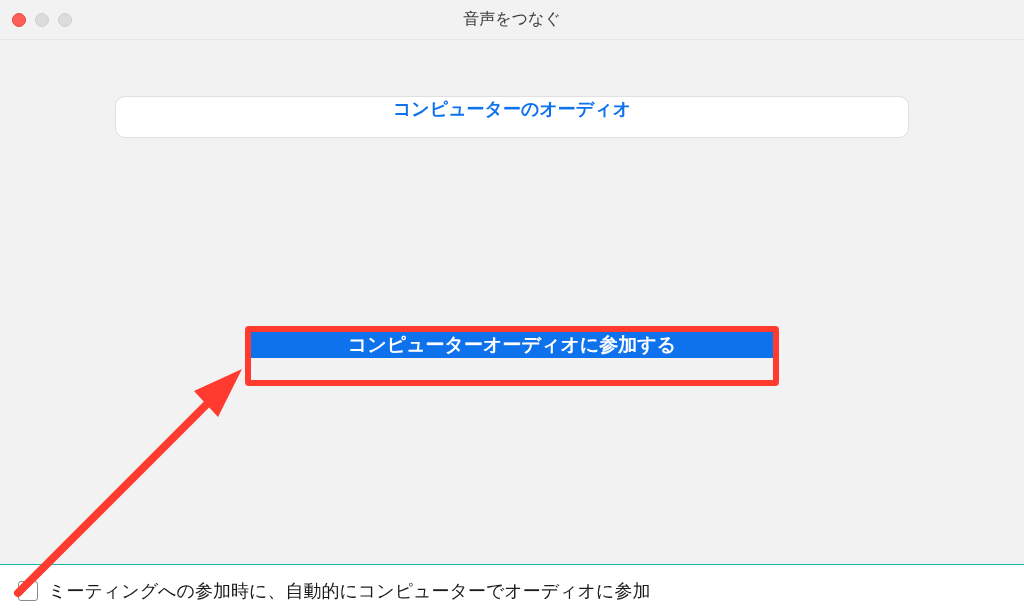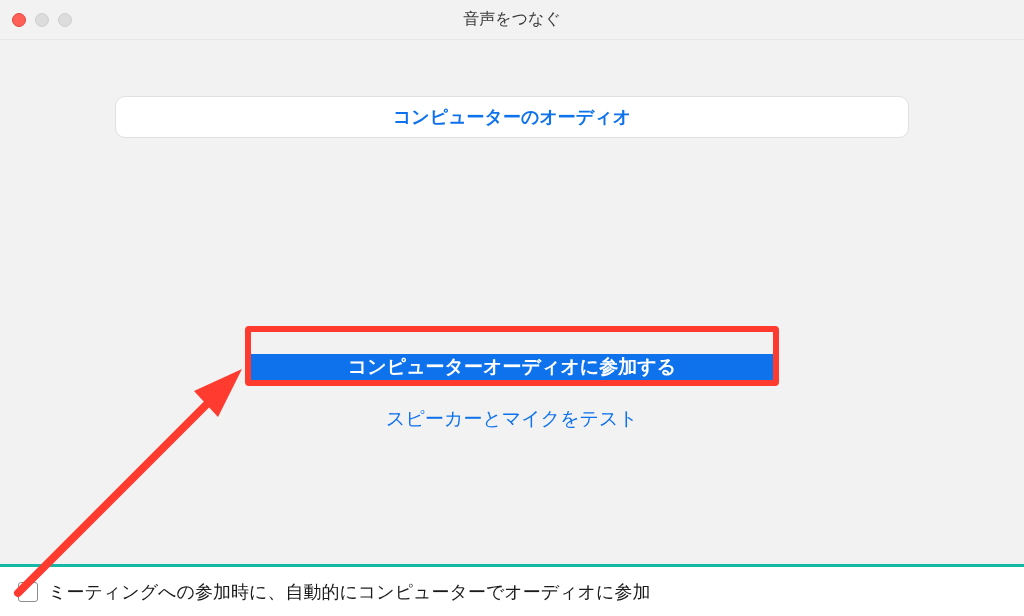--- a/index.html
+++ b/index.html
@@ -20,49 +20,49 @@
     .tl.grey1 { background: #dcdcdc; border: 1px solid #cfcfcf; }
     .tl.grey2 { background: #dcdcdc; border: 1px solid #cfcfcf; }
     .titlebar .title { font-size: 16px; color: #3d3d3d; font-weight: 500; }
 
     .content { position: relative; flex: 1; }
 
     .tab-btn {
       position: absolute; left: 115px; right: 115px; top: 20px;
       height: 42px; background: #ffffff;
       border: 1px solid #e0e0e0; border-radius: 10px;
-      display: flex; align-items: center; justify-content: center;
+      display: flex; align-items: flex-start; justify-content: center;
       font-size: 18px; font-weight: 700; color: #0e72ed;
     }
 
     .join-wrap {
       position: absolute; left: 50%; top: 250px; transform: translateX(-50%);
       width: 534px; height: 60px;
       border: 6px solid #ff3b30; border-radius: 4px;
-      display: flex; align-items: flex-end; justify-content: stretch;
+      display: flex; align-items: flex-start; justify-content: stretch;
     }
     .join-btn {
       flex: 1; background: #0e72ed; color: #ffffff;
       display: flex; align-items: center; justify-content: center;
       font-size: 19px; font-weight: 600;
       border: none;
     }
 
     .test-link {
       position: absolute; left: 50%; top: 330px; transform: translateX(-50%);
       color: #0e72ed; font-size: 19px; font-weight: 500;
     }
 
     .arrow {
       position: absolute; left: 10px; top: 255px; width: 260px; height: 270px;
       pointer-events: none;
     }
 
     .footer {
-      width: 100%; height: 52px; background: #ffffff; border-top: 3px solid #14b8a6;
+      width: 100%; height: 52px; background: #ffffff; border-top: 1px solid #14b8a6;
       display: flex; align-items: center; padding: 0 18px; gap: 10px;
       flex-shrink: 0;
     }
     .chk {
       width: 20px; height: 20px; border: 1.5px solid #8c8c8c; border-radius: 3px; background: #fff;
       flex-shrink: 0;
     }
     .footer .lbl { font-size: 18px; color: #1a1a1a; }
   </style>
 </head>
@@ -83,23 +83,20 @@
     <div class="tab-btn">
       <span>コンピューターのオーディオ</span>
     </div>
 
     <div class="join-wrap">
       <button class="join-btn">
         <span>コンピューターオーディオに参加する</span>
       </button>
     </div>
 
-    <a class="test-link">
-      <span>スピーカーとマイクをテスト</span>
-    </a>
 
     <svg class="arrow" viewBox="0 0 260 270">
       <defs></defs>
       <line x1="8" y1="262" x2="212" y2="58" stroke="#ff3b30" stroke-width="8" stroke-linecap="round"></line>
       <polygon points="232,38 184,60 208,86" fill="#ff3b30"></polygon>
     </svg>
   </div>
 
   <div class="footer">
     <div class="chk"></div>

